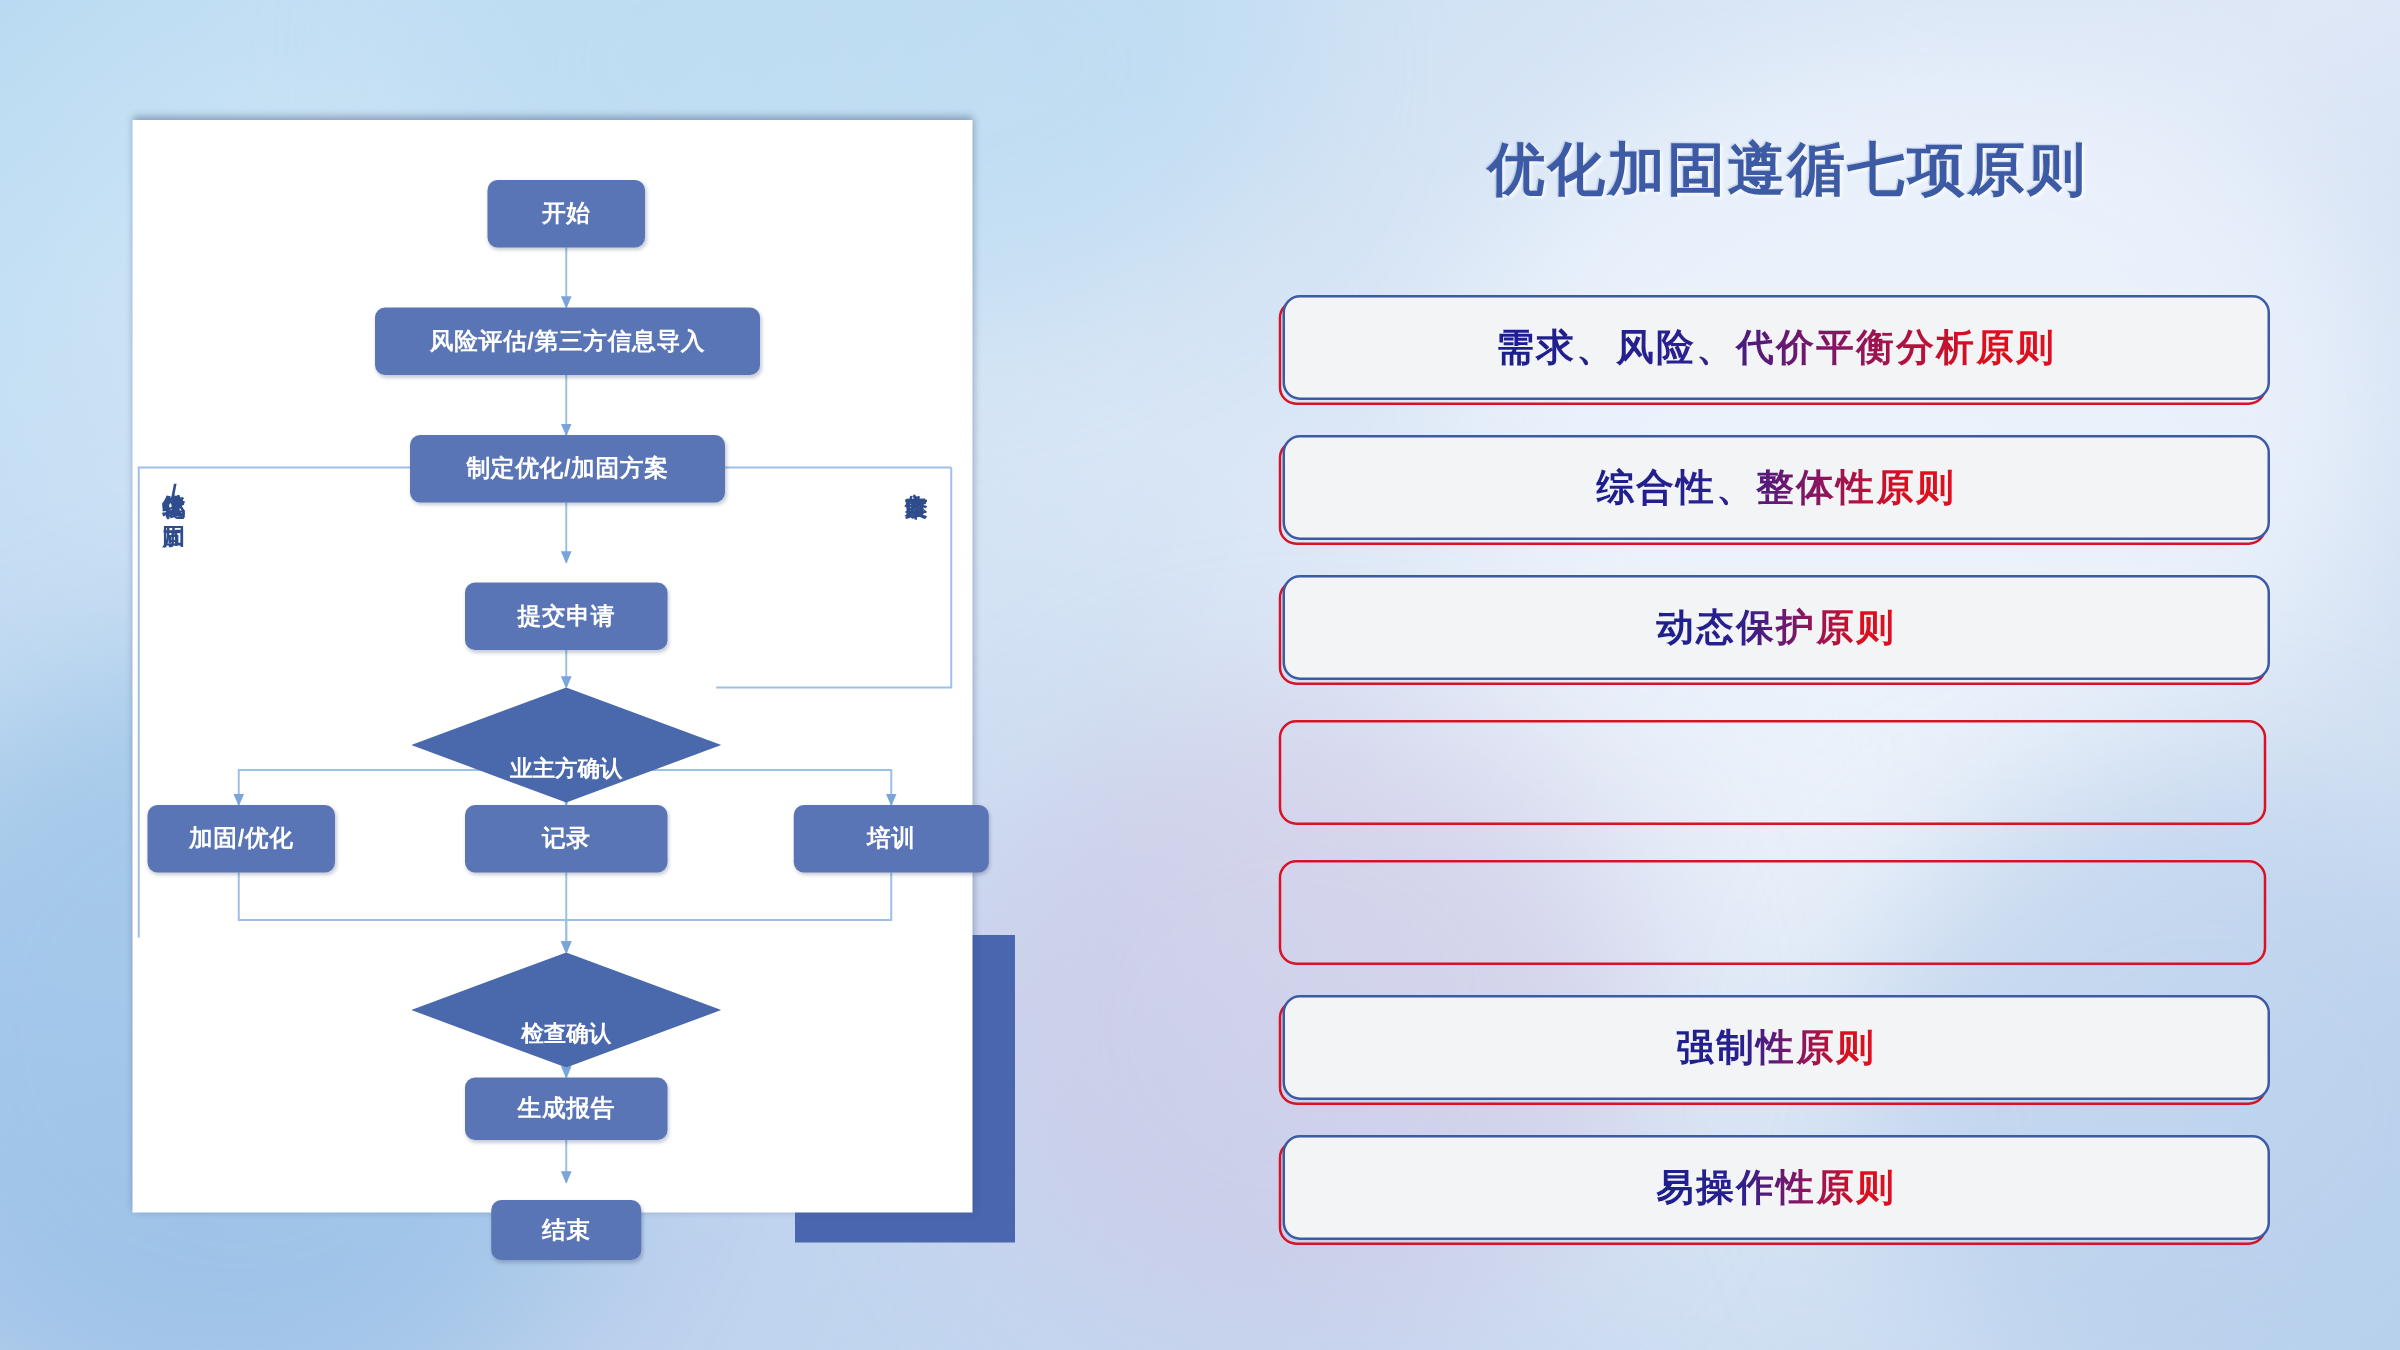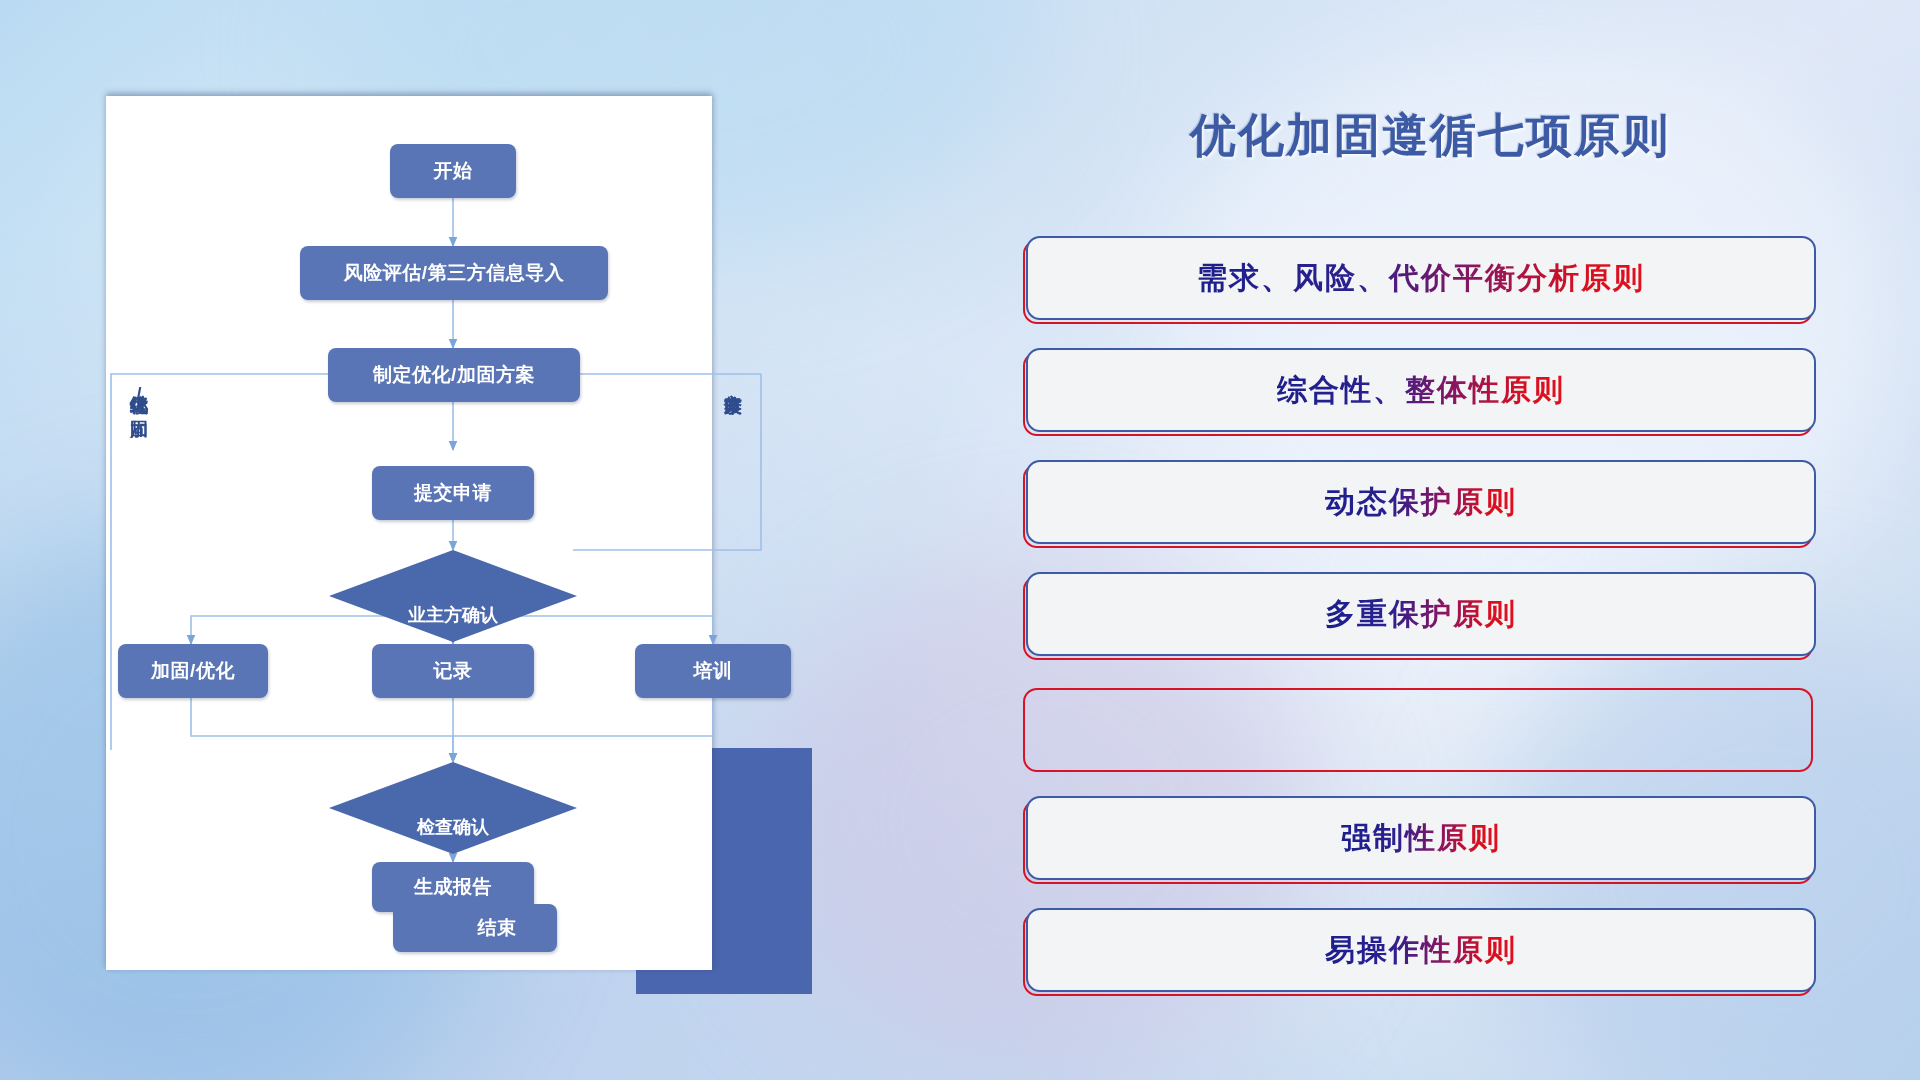--- a/index.html
+++ b/index.html
@@ -43,21 +43,21 @@
     top: 748px;
     width: 176px;
     height: 246px;
     background: #4a66ae;
   }
 
   #flow-card {
     position: absolute;
     left: 106px;
     top: 96px;
-    width: 606px;
+    width: 672px;
     height: 874px;
     background: #ffffff;
     box-shadow: 0 -3px 6px rgba(60,75,120,0.38), 2px 0 5px rgba(60,75,120,0.12);
   }
 
   #flow-svg { position: absolute; left: 0; top: 0; }
 
   .node {
     position: absolute;
     background: #5a75b5;
@@ -249,21 +249,21 @@
 
     <div class="decision" style="left:223px; top:666px; width:248px; height:92px;">
       <div class="dia"></div>
       <span class="dlabel">检查确认</span>
     </div>
 
     <div class="node" style="left:266px; top:766px; width:162px; height:50px;">
       <span>生成报告</span>
     </div>
 
-    <div class="node" style="left:287px; top:808px; width:120px; height:48px;padding-left:44px;">
+    <div class="node" style="left:287px; top:864px; width:120px; height:48px;">
       <span>结束</span>
     </div>
 
     <div class="vlabel" style="left:24px; top:284px;">继续优化/加固</div>
 
     <div class="vlabel" style="left:618px; top:284px;">方案修改</div>
 
   </div>
 
   <div id="right-panel">
@@ -279,23 +279,20 @@
     <div class="pill" style="top:348px;">
       <span class="pill-text">综合性、整体性原则</span>
     </div>
 
     <div class="pill-shadow" style="top:464px;"></div>
     <div class="pill" style="top:460px;">
       <span class="pill-text">动态保护原则</span>
     </div>
 
     <div class="pill-shadow" style="top:576px;"></div>
-    <div class="pill" style="top:572px;">
-      <span class="pill-text">多重保护原则</span>
-    </div>
 
     <div class="pill-shadow" style="top:688px;"></div>
 
     <div class="pill-shadow" style="top:800px;"></div>
     <div class="pill" style="top:796px;">
       <span class="pill-text">强制性原则</span>
     </div>
 
     <div class="pill-shadow" style="top:912px;"></div>
     <div class="pill" style="top:908px;">

